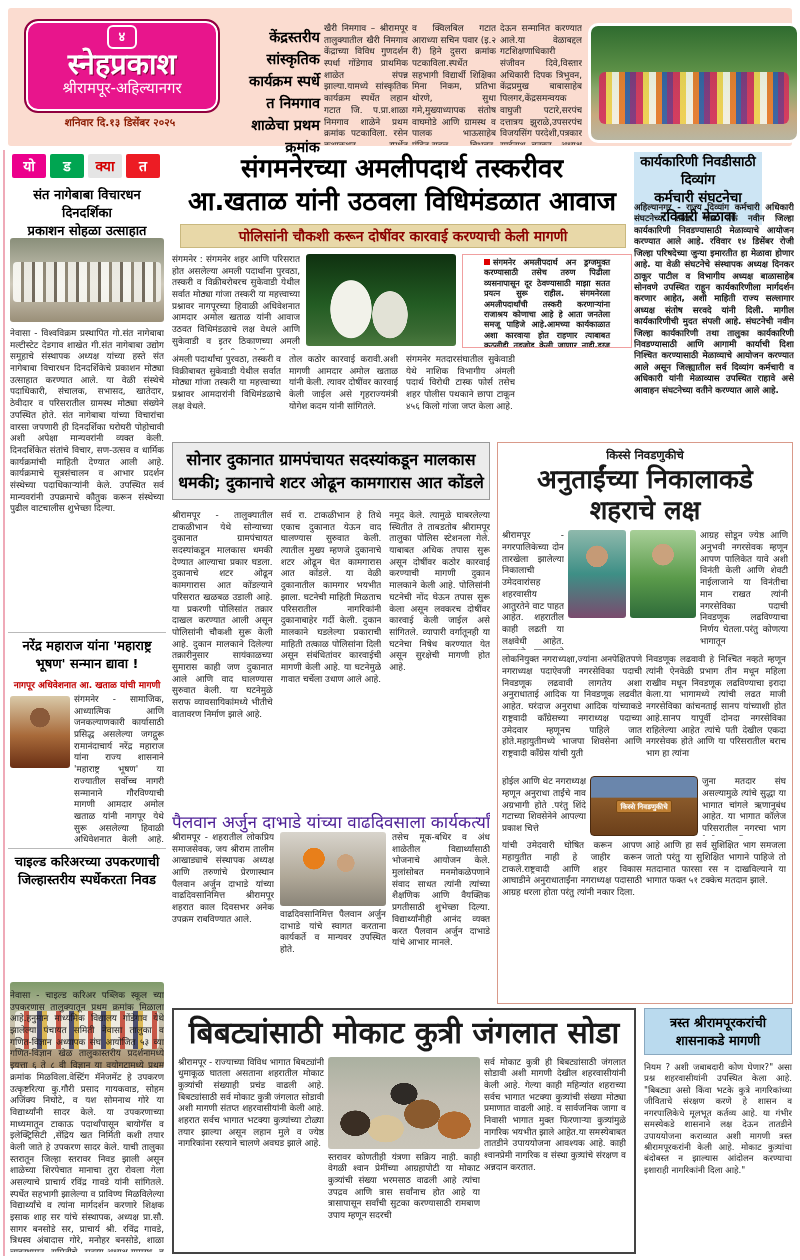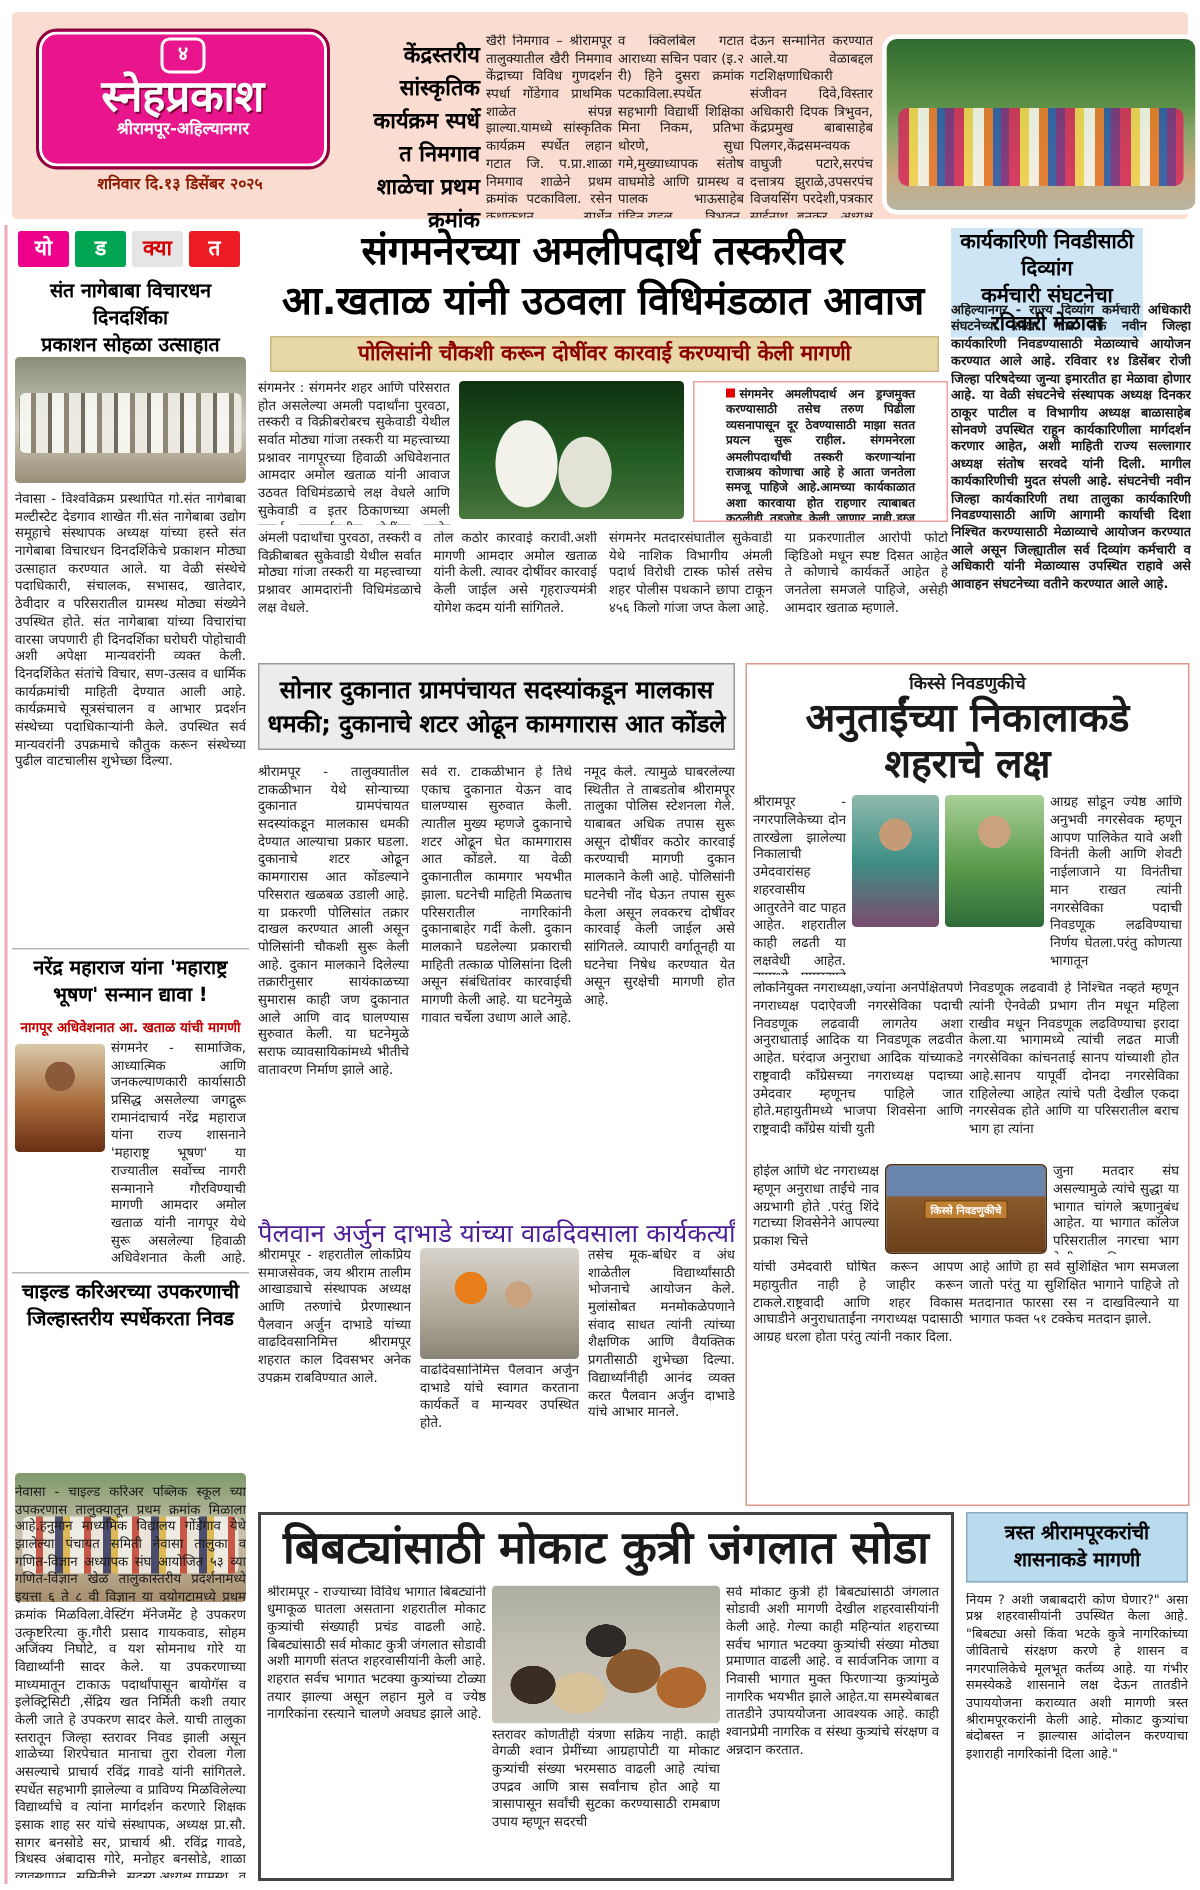--- a/index.html
+++ b/index.html
@@ -10,21 +10,21 @@
   .bt{font-size:8.8px;line-height:1.33;text-align:justify;overflow:hidden;color:#1a1a1a;}
   .ctr{text-align:center;}
   .ph{position:relative;overflow:hidden;border-radius:3px;flex:none;}
   
   #top-strip{left:8px;top:8px;width:784px;height:138px;background:#fbdcd0;border-radius:3px;}
   #masthead{left:16px;top:11px;width:192px;height:90px;background:#e8158c;border:2px solid #90003f;
             border-radius:14px;box-shadow:inset 0 0 0 2px #fff;text-align:center;}
   #mh-badge{display:inline-block;margin-top:4px;min-width:26px;height:20px;line-height:20px;
             border:2px solid #fff;border-radius:6px;color:#fff;font-weight:bold;font-size:13px;}
   #mh-title{color:#fff;font-weight:bold;font-size:29px;line-height:1.05;text-shadow:1px 1px 0 #7a0035;}
-  #mh-edition{color:#fff;font-weight:bold;font-size:11px;line-height:1.2;}
+  #mh-edition{color:#fff;font-weight:normal;font-size:15px;line-height:1.2;}
   #mh-date{left:16px;top:107px;width:192px;text-align:center;color:#8b1a00;font-weight:bold;font-size:10.5px;}
   #ts-headline{left:210px;top:18px;width:102px;font-size:14.5px;line-height:1.52;font-weight:bold;text-align:right;color:#000;}
   .ts-col{top:15px;width:84px;height:122px;}
   #ts-photo{left:580px;top:15px;width:206px;height:114px;border:3px solid #fff;border-radius:10px;
     background:linear-gradient(180deg,#2f6b2f 0%,#5b8f46 38%,#8aa66a 55%,#c7a97e 78%,#b9b6a2 100%);}
   #ts-photo::after{content:"";position:absolute;left:4%;right:4%;top:40%;height:46%;border-radius:6px;opacity:.85;
     background:repeating-linear-gradient(90deg,#d62a5a 0 7px,#f5d750 7px 13px,#fafaf0 13px 20px,#eb7828 20px 26px,#285aaa 26px 31px,#7a2a80 31px 37px);}
   
   #left-rule{left:3px;top:150px;width:2px;height:1106px;background:#efaab8;}
   .letter-box{display:inline-block;width:34px;height:24px;line-height:24px;margin-right:4px;
@@ -57,21 +57,21 @@
   #quote-box .qbullet{display:inline-block;width:6px;height:6px;background:#e00000;margin-right:3px;}
   #lead-row2{left:172px;top:354px;width:460px;height:80px;display:flex;gap:8px;}
   .lead-bcol{width:109px;height:80px;}
   
   #rr-headline{left:634px;top:152px;width:128px;background:#cde5f4;padding:0 2px;box-sizing:border-box;
     font-size:13.5px;line-height:1.35;font-weight:bold;text-align:center;color:#000;}
   #rr-body{left:634px;top:202px;width:160px;height:234px;font-size:8.6px;font-weight:bold;}
   
   #sh-headline{left:172px;top:442px;width:318px;background:#ececec;border:1px solid #999;
     padding:5px 4px;box-sizing:border-box;font-size:16px;line-height:1.45;font-weight:bold;text-align:center;color:#000;}
-  #sh-cols{left:172px;top:510px;width:318px;height:294px;display:flex;gap:8px;justify-content:flex-end;}
+  #sh-cols{left:172px;top:510px;width:318px;height:294px;display:flex;gap:8px;}
   .sh-col{width:101px;height:294px;}
   
   #wr-headline{left:172px;top:810px;width:318px;font-size:17px;font-weight:normal;text-align:center;color:#4c1d95;white-space:nowrap;overflow:hidden;}
   #wr-row{left:172px;top:832px;width:318px;height:170px;display:flex;gap:6px;}
   .ph-wrestler{width:106px;height:74px;background:
     radial-gradient(circle 11px at 32% 36%,#e87f1a 97%,transparent),
     radial-gradient(circle 9px at 62% 42%,#caa27d 97%,transparent),
     linear-gradient(180deg,#d8d4cc 0%,#b0a898 60%,#8a8478 100%);}
   
   #el-box{left:497px;top:442px;width:296px;height:562px;border:1px solid #d99a8a;box-sizing:border-box;padding:4px;}
@@ -161,21 +161,20 @@
     <div id="lead-photo" class="ph"></div>
     <div id="quote-box">
       <div class="qtext"><span class="qbullet"></span><span>संगमनेर अमलीपदार्थ अन ड्रग्जमुक्त करण्यासाठी तसेच तरुण पिढीला व्यसनापासून दूर ठेवण्यासाठी माझा सतत प्रयत्न सुरू राहील. संगमनेरला अमलीपदार्थांची तस्करी करणाऱ्यांना राजाश्रय कोणाचा आहे हे आता जनतेला समजू पाहिजे आहे.आमच्या कार्यकाळात अशा कारवाया होत राहणार त्याबाबत कुठलीही तडजोड केली जाणार नाही.ड्रग्ज आणि गांजा तस्करी प्रकरणातील आरोपी फोटो व्हिडिओ मधून स्पष्ट दिसत आहेत ते कोणाचे कार्यकर्ते आहेत.</span></div>
 
     </div>
   </div>
   <div id="lead-row2" class="abs">
     <div class="bt lead-bcol">अंमली पदार्थांचा पुरवठा, तस्करी व विक्रीबाबत सुकेवाडी येथील सर्वात मोठ्या गांजा तस्करी या महत्त्वाच्या प्रश्नावर आमदारांनी विधिमंडळाचे लक्ष वेधले.</div>
     <div class="bt lead-bcol">तोल कठोर कारवाई करावी.अशी मागणी आमदार अमोल खताळ यांनी केली. त्यावर दोषींवर कारवाई केली जाईल असे गृहराज्यमंत्री योगेश कदम यांनी सांगितले.</div>
     <div class="bt lead-bcol">संगमनेर मतदारसंघातील सुकेवाडी येथे नाशिक विभागीय अंमली पदार्थ विरोधी टास्क फोर्स तसेच शहर पोलीस पथकाने छापा टाकून ४५६ किलो गांजा जप्त केला आहे.</div>
-    <div class="bt lead-bcol">या प्रकरणातील आरोपी फोटो व्हिडिओ मधून स्पष्ट दिसत आहेत ते कोणाचे कार्यकर्ते आहेत हे जनतेला समजले पाहिजे, असेही आमदार खताळ म्हणाले.</div>
   </div>
 
   <div id="rr-headline" class="abs pre">कार्यकारिणी निवडीसाठी दिव्यांग
 कर्मचारी संघटनेचा रविवारी मेळावा</div>
   <div id="rr-body" class="abs bt">अहिल्यानगर - राज्य दिव्यांग कर्मचारी अधिकारी संघटनेच्या शाखा नगर तर्फे नवीन जिल्हा कार्यकारिणी निवडण्यासाठी मेळाव्याचे आयोजन करण्यात आले आहे. रविवार १४ डिसेंबर रोजी जिल्हा परिषदेच्या जुन्या इमारतीत हा मेळावा होणार आहे. या वेळी संघटनेचे संस्थापक अध्यक्ष दिनकर ठाकूर पाटील व विभागीय अध्यक्ष बाळासाहेब सोनवणे उपस्थित राहून कार्यकारिणीला मार्गदर्शन करणार आहेत, अशी माहिती राज्य सल्लागार अध्यक्ष संतोष सरवदे यांनी दिली. मागील कार्यकारिणीची मुदत संपली आहे. संघटनेची नवीन जिल्हा कार्यकारिणी तथा तालुका कार्यकारिणी निवडण्यासाठी आणि आगामी कार्याची दिशा निश्चित करण्यासाठी मेळाव्याचे आयोजन करण्यात आले असून जिल्ह्यातील सर्व दिव्यांग कर्मचारी व अधिकारी यांनी मेळाव्यास उपस्थित राहावे असे आवाहन संघटनेच्या वतीने करण्यात आले आहे.</div>
 
   <div id="sh-headline" class="abs pre">सोनार दुकानात ग्रामपंचायत सदस्यांकडून मालकास
 धमकी; दुकानाचे शटर ओढून कामगारास आत कोंडले</div>
   <div id="sh-cols" class="abs">
     <div class="bt sh-col">श्रीरामपूर - तालुक्यातील टाकळीभान येथे सोन्याच्या दुकानात ग्रामपंचायत सदस्यांकडून मालकास धमकी देण्यात आल्याचा प्रकार घडला. दुकानाचे शटर ओढून कामगारास आत कोंडल्याने परिसरात खळबळ उडाली आहे. या प्रकरणी पोलिसांत तक्रार दाखल करण्यात आली असून पोलिसांनी चौकशी सुरू केली आहे. दुकान मालकाने दिलेल्या तक्रारीनुसार सायंकाळच्या सुमारास काही जण दुकानात आले आणि वाद घालण्यास सुरुवात केली. या घटनेमुळे सराफ व्यावसायिकांमध्ये भीतीचे वातावरण निर्माण झाले आहे.</div>

